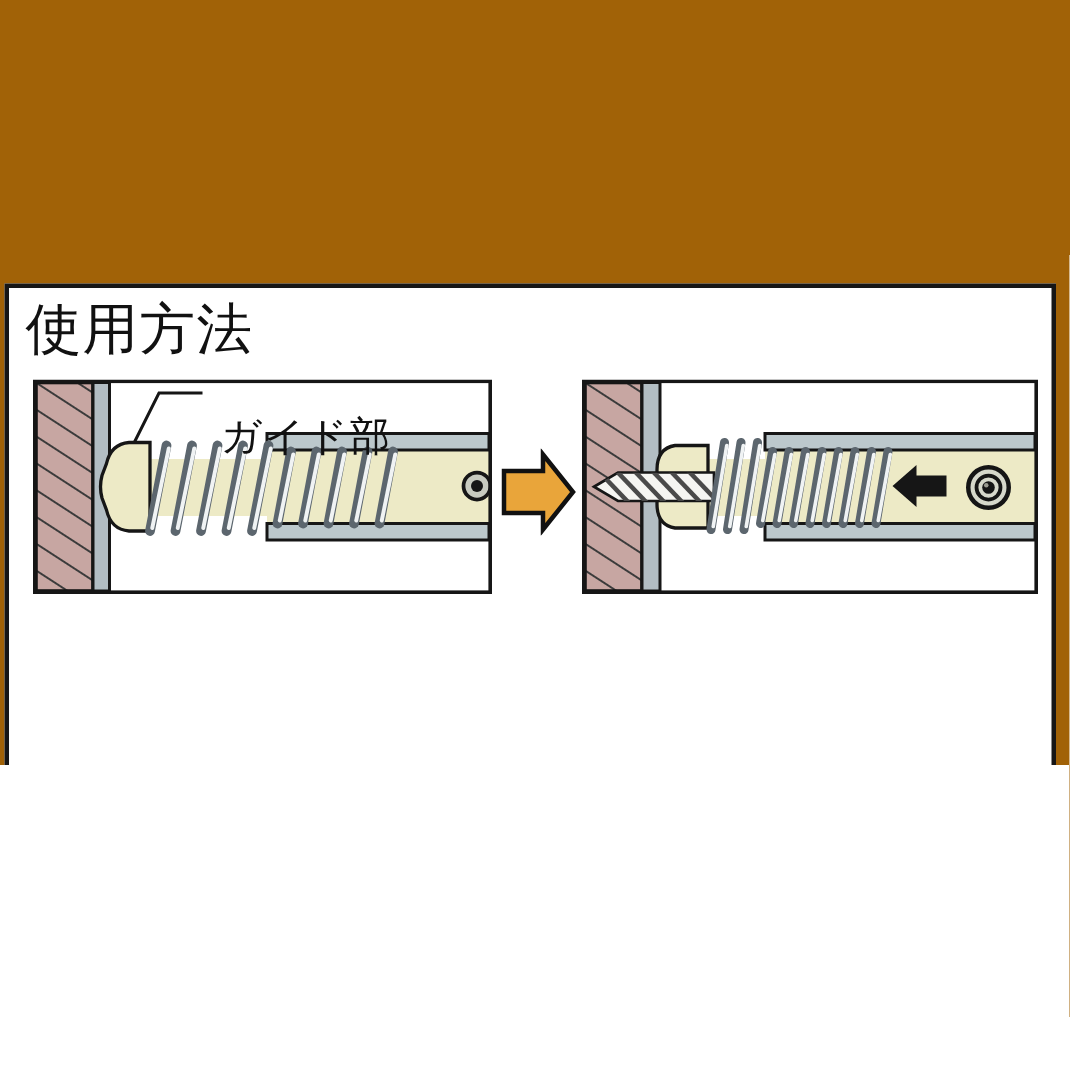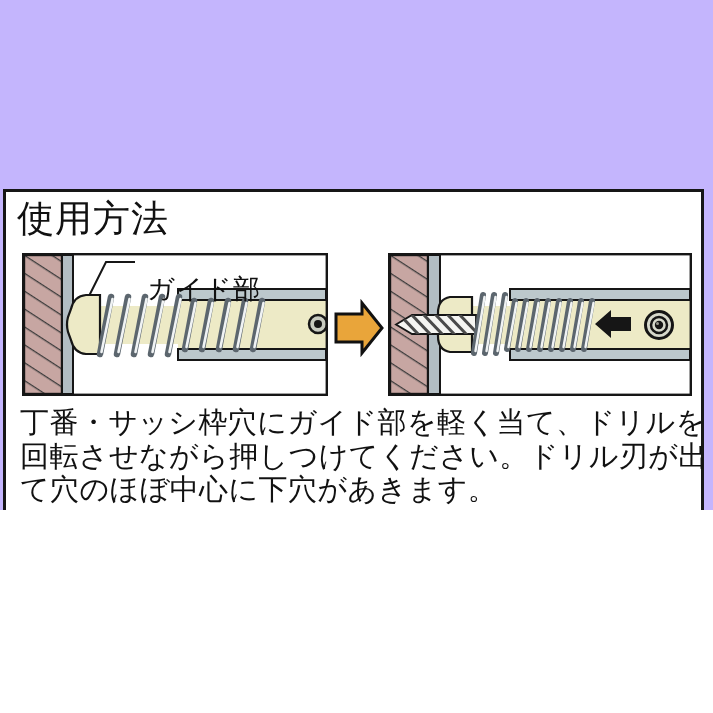--- a/index.html
+++ b/index.html
@@ -1,18 +1,18 @@
 <!DOCTYPE html>
 <html><head>
 <meta charset="utf-8">
 <style>
   html,body{margin:0;padding:0;background:#ffffff;}
   .stage{
-    position:relative;width:713px;height:510px;background:#c4b5fd;overflow:hidden;
-    font-family:Liberation Mono, monospace;color:#111;
+    position:relative;width:713px;height:510px;background:#a16207;overflow:hidden;
+    font-family:Liberation Serif, serif;color:#111;
   }
   .usage-box{
     position:absolute;left:3px;top:189px;width:701px;height:334px;
     border:3px solid #161616;background:#ffffff;box-sizing:border-box;
   }
   .panel-title{
     position:absolute;left:17px;top:200px;font-size:37px;line-height:42px;
     font-weight:500;letter-spacing:1px;color:#111;white-space:nowrap;
   }
   .diagram{position:absolute;}
@@ -175,19 +175,14 @@
         <circle cx="271" cy="72" r="13.5" fill="#d6d8cb" stroke="#151515" stroke-width="3"></circle>
         <circle cx="271" cy="72" r="8" fill="none" stroke="#151515" stroke-width="2.5"></circle>
         <circle cx="271" cy="72" r="4.2" fill="#151515"></circle>
         <circle cx="269.5" cy="70.5" r="1.5" fill="#9a9a90"></circle>
       </g>
 
       <rect x="1.2" y="1.2" width="301.6" height="140.6" fill="none" stroke="#161616" stroke-width="2.4"></rect>
     </svg>
   </div>
 
-  <div class="instructions">
-    <div>丁番・サッシ枠穴にガイド部を軽く当て、ドリルを</div>
-    <div>回転させながら押しつけてください。ドリル刃が出</div>
-    <div>て穴のほぼ中心に下穴があきます。</div>
-  </div>
 
 </div>
 
 </body></html>

